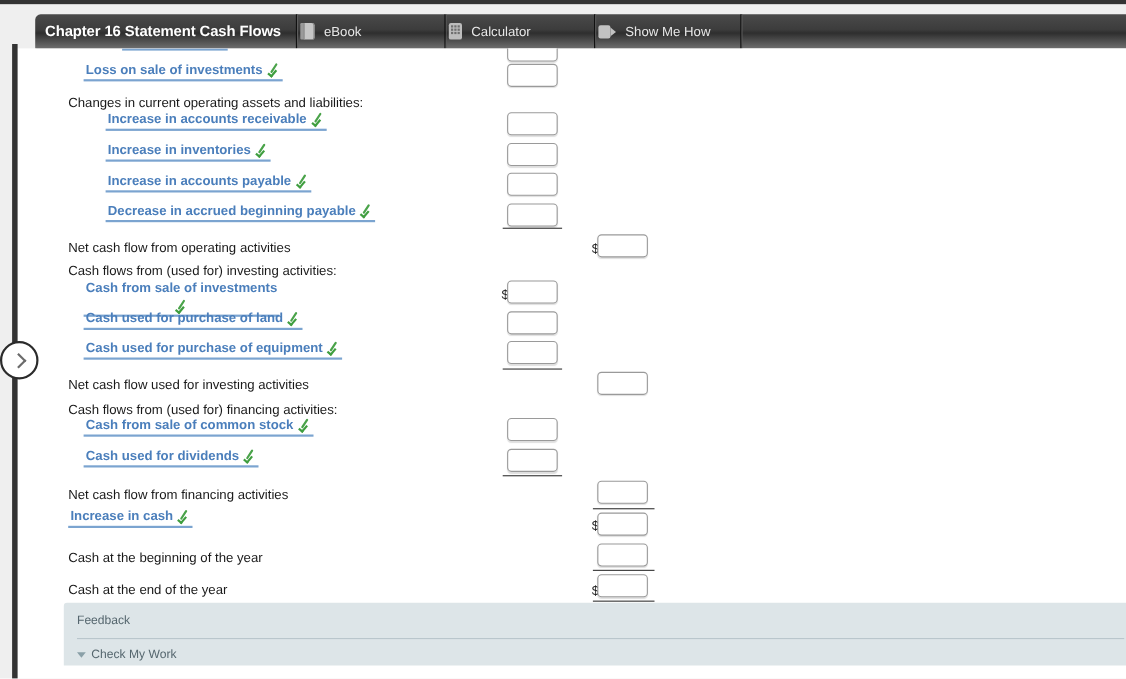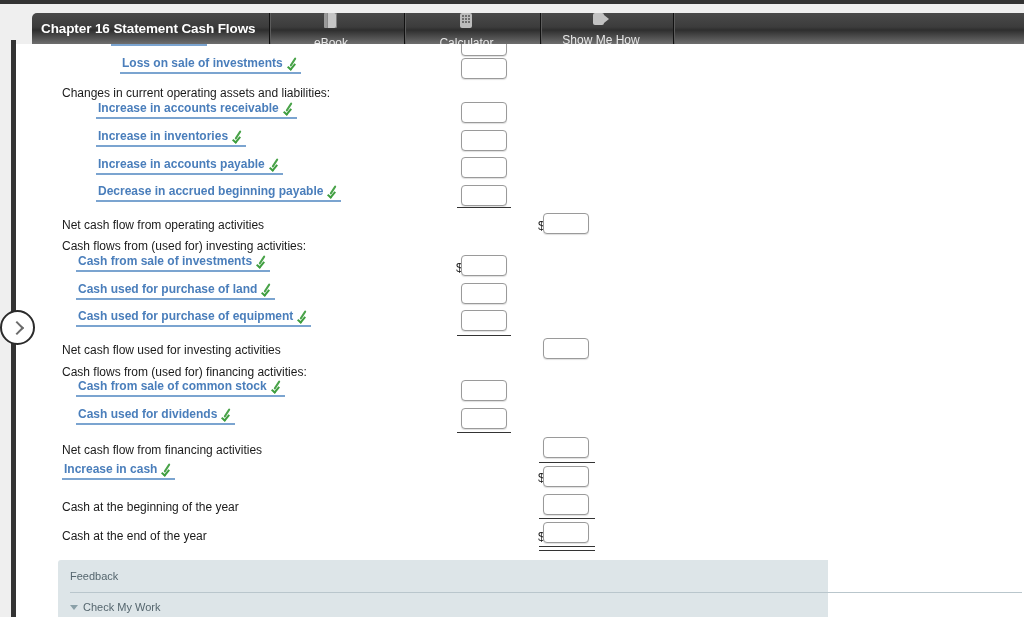--- a/index.html
+++ b/index.html
@@ -53,21 +53,20 @@
   .tool-tab {
     display: flex; align-items: center;
     gap: 8px;
     padding: 0 16px 0 3px;
     color: #e8e8e8;
     font-size: 12px;
     white-space: nowrap;
     border-right: 1px solid #111;
     box-shadow: 1px 0 0 #5c5c5c;
     cursor: pointer;
-    flex-direction: column;
   }
   .tool-tab.w-ebook { width: 135px; box-sizing: border-box; }
   .tool-tab.w-smh   { width: 133px; box-sizing: border-box; }
   .tool-tab.w-calc  { width: 136px; box-sizing: border-box; }
   .tool-rest { flex: 1; }
 
   
   .ic { display: inline-block; flex: 0 0 auto; }
   .ic-book {
     width: 13px; height: 15px;
@@ -235,22 +234,22 @@
   .clip-underline {
     position: absolute;
     left: 63px; top: 0px;
     width: 96px; height: 0;
     border-bottom: 2px solid #7ba4d0;
   }
 
   
   .feedback {
     position: absolute;
-    left: 58px; top: 560px;
-    width: 770px; height: 57px;
+    left: 58px; top: 548px;
+    width: 966px; height: 57px;
     background: #dde5e8;
     border-top-left-radius: 3px;
     text-align: center;
   }
   .feedback .fb-title {
     position: absolute; left: 12px; top: 10px;
     font-size: 11px; color: #55666e;
   }
   .feedback .fb-sep {
     position: absolute; left: 12px; top: 32px;
@@ -316,21 +315,21 @@
     <div class="tool-rest"></div>
   </div>
 
   <div class="page">
 
     <div class="sheet">
 
       <div class="clip-underline"></div>
       <input class="cell" style="left: 413px; top: -9px;" type="text">
 
-      <div class="pick" style="left:28px; top:12px;margin-left:44px;">
+      <div class="pick" style="left:28px; top:12px;">
         <span class="txt">Loss on sale of investments</span>
         <span class="chk"></span>
       </div>
       <input class="cell" style="left: 413px; top: 14px;" type="text">
 
       <div class="lbl plain" style="left:14px; top:42px;">Changes in current operating assets and liabilities:</div>
 
       <div class="pick" style="left:48px; top:57px;">
         <span class="txt">Increase in accounts receivable</span>
         <span class="chk"></span>
@@ -356,21 +355,21 @@
       <input class="cell" style="left: 413px; top: 141px;" type="text">
 
       <div class="rule" style="left:409px; top:163px; width:54px;"></div>
 
       <div class="lbl plain" style="left:14px; top:174px;">Net cash flow from operating activities</div>
       <div class="dollar" style="left:490px; top:175px;">$</div>
       <input class="cell" style="left: 495px; top: 169px;" type="text">
 
       <div class="lbl plain" style="left:14px; top:195px;">Cash flows from (used for) investing activities:</div>
 
-      <div class="pick" style="left:28px; top:210px;">
+      <div class="pick" style="left:28px; top:210px;flex-direction:column;">
         <span class="txt">Cash from sale of investments</span>
         <span class="chk"></span>
       </div>
       <div class="dollar" style="left:408px; top:217px;">$</div>
       <input class="cell" style="left: 413px; top: 211px;" type="text">
 
       <div class="pick" style="left:28px; top:238px;">
         <span class="txt">Cash used for purchase of land</span>
         <span class="chk"></span>
       </div>

